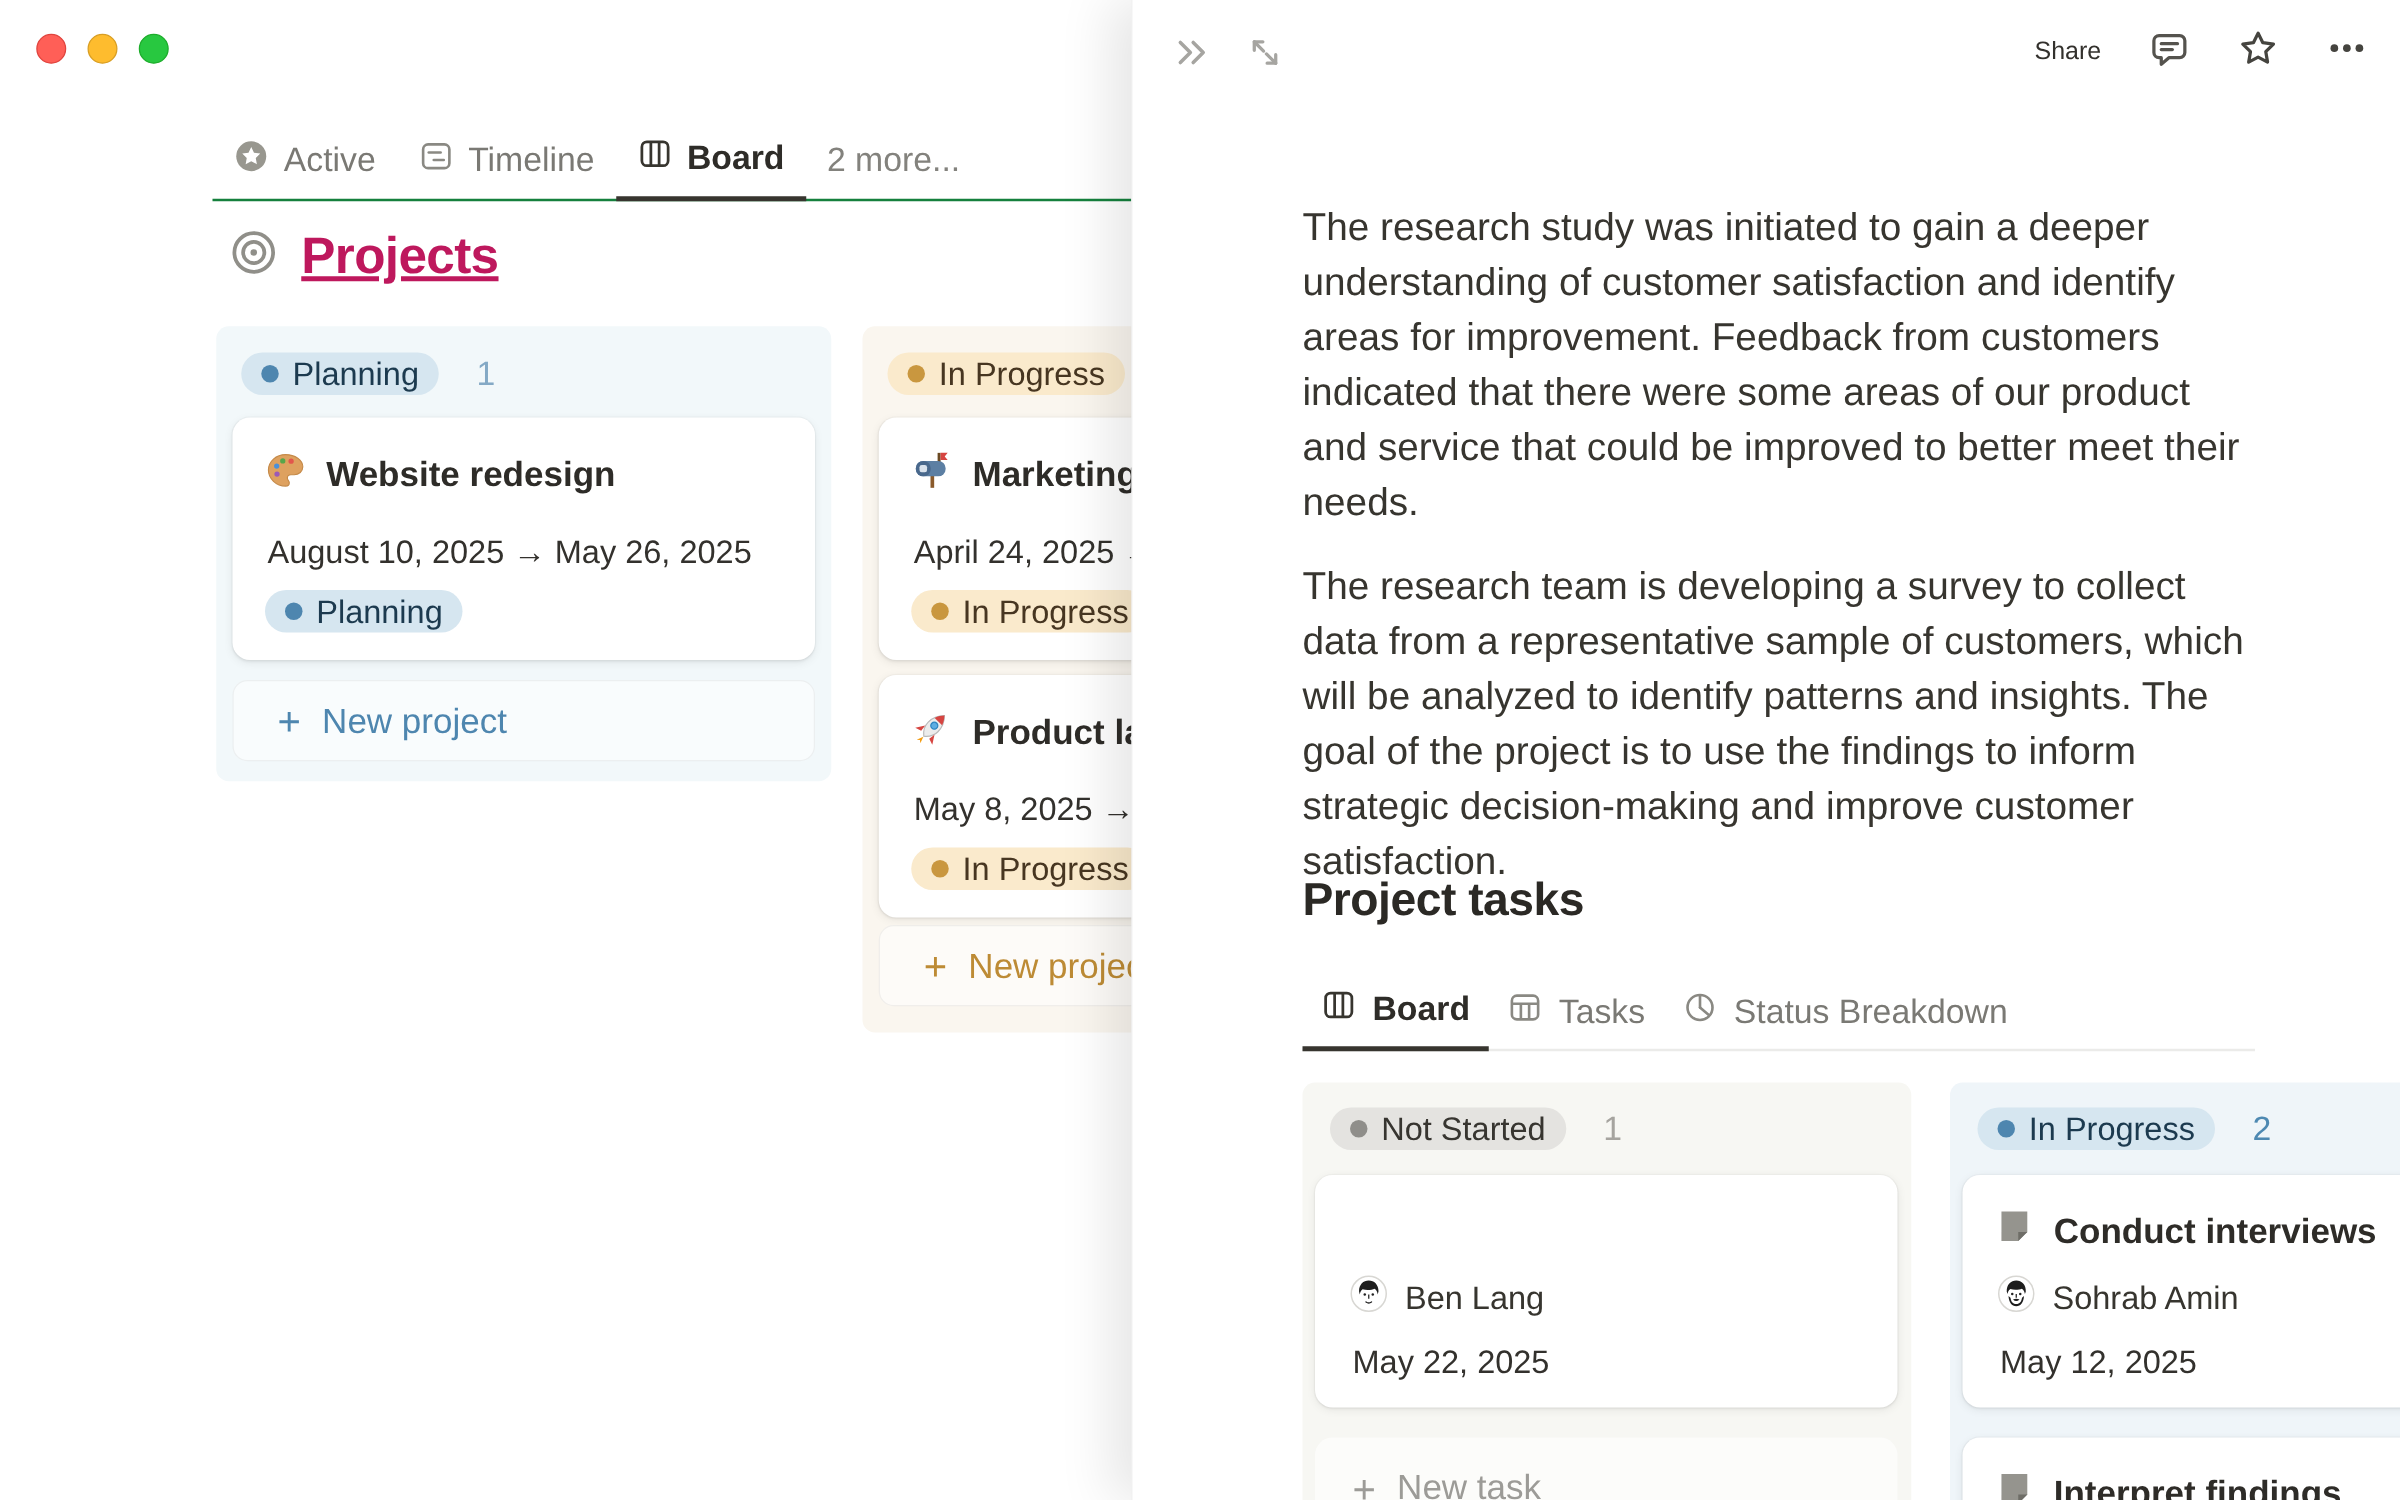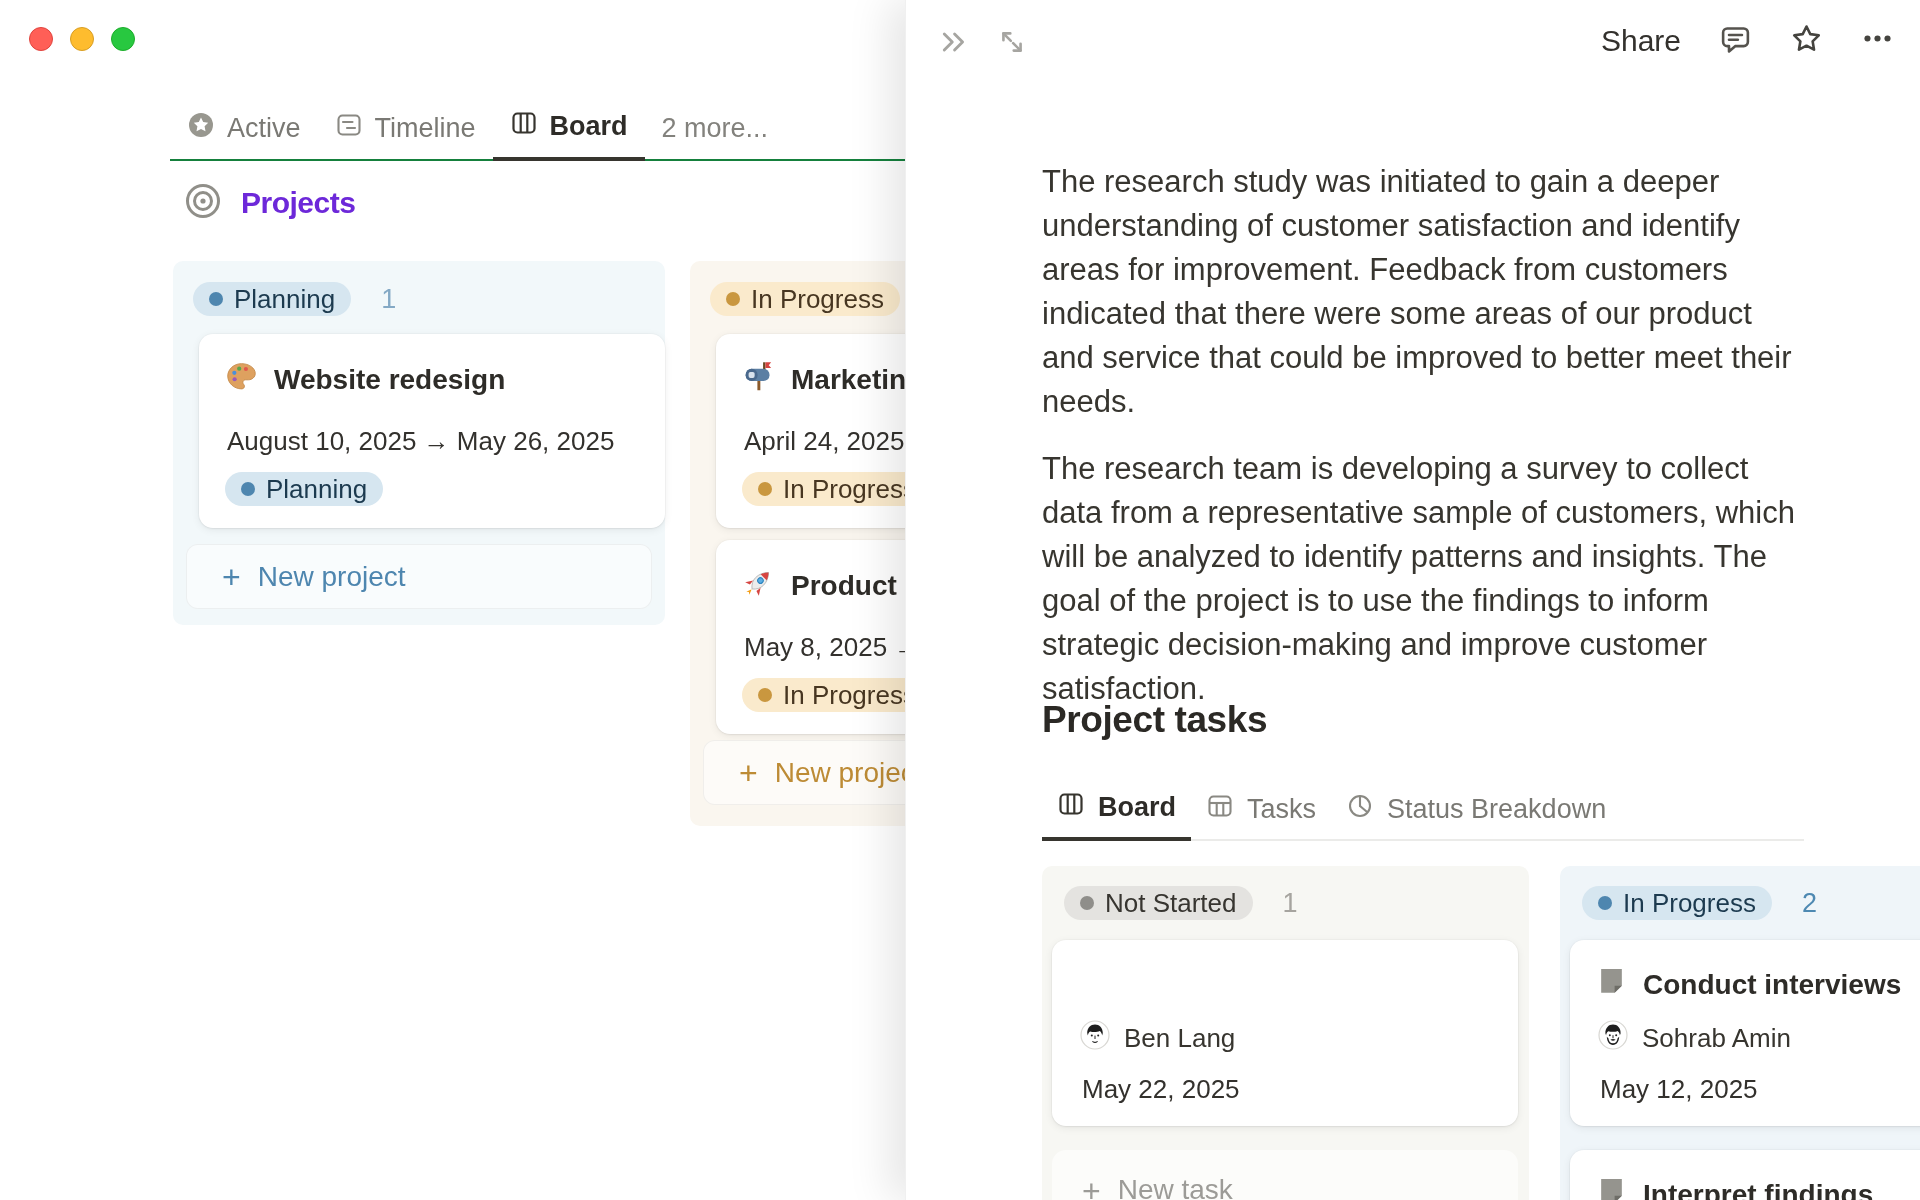--- a/index.html
+++ b/index.html
@@ -19,41 +19,41 @@
     display:flex; align-items:stretch; border-bottom:2px solid #15803d; }
   .vtab { display:flex; align-items:center; gap:12px; padding:0 17px;
     font-size:27px; color:#7A7974; margin-bottom:-2px; white-space:nowrap; cursor:pointer; }
   .vtab svg { width:28px; height:28px; flex:none; }
   .vtab.current { color:#2E2C28; font-weight:700; border-bottom:4px solid #37352F; }
   .vtab.more { color:#83827D; }
 
   
   .page-title { position:absolute; left:183px; top:181px; display:flex; align-items:center; gap:18px; }
   .page-title svg { width:40px; height:40px; }
-  .page-title .t { font-size:30px; font-weight:700; color:#6d28d9; letter-spacing:-0.5px; }
+  .page-title .t { font-size:41px; font-weight:700; color:#be185d; letter-spacing:-0.5px;text-decoration:underline; }
 
   
   .pill { display:inline-flex; align-items:center; gap:11px; height:34px;
     padding:0 16px; border-radius:17px; font-size:26px; font-weight:500; white-space:nowrap; }
   .pill .dot { width:14px; height:14px; border-radius:50%; flex:none; }
   .pill.blue { background:#D6E6F0; color:#1C3A4F; } .pill.blue .dot { background:#4E86AF; }
   .pill.amber { background:#FAEACC; color:#473621; } .pill.amber .dot { background:#C9973F; }
   .pill.gray { background:#E4E3E0; color:#373530; } .pill.gray .dot { background:#8F8E8A; }
 
   
   .bcol { position:absolute; top:261px; width:492px; border-radius:10px; }
   #colPlanning { left:173px; height:364px; background:#F2F8FA; }
   #colProgressL { left:690px; height:565px; background:#FAF6EF; }
   .colhead { position:absolute; left:20px; top:21px; display:flex; align-items:center; gap:30px; }
   .colcount { font-size:27px; font-weight:500; }
   #colPlanning .colcount { color:#84A9C5; }
 
   .pcard { position:absolute; left:13px; width:466px; height:194px; background:#fff;
     border-radius:14px; cursor:pointer;
-    box-shadow:0 1px 2px rgba(15,15,15,.05), 0 2px 8px rgba(15,15,15,.07), 0 0 0 1px rgba(15,15,15,.02);margin-left:13px; }
+    box-shadow:0 1px 2px rgba(15,15,15,.05), 0 2px 8px rgba(15,15,15,.07), 0 0 0 1px rgba(15,15,15,.02); }
   .trow { position:absolute; left:26px; top:26px; display:flex; align-items:center; gap:16px;
     font-size:28px; font-weight:600; color:#2E2C28; white-space:nowrap; }
   .trow svg { width:33px; height:33px; flex:none; }
   .dates { position:absolute; left:28px; top:92px; font-size:26px; color:#33312D; white-space:nowrap; }
   .tagrow { position:absolute; left:26px; top:138px; }
 
   .newbtn { position:absolute; left:13px; width:466px; height:65px; border-radius:12px;
     background:rgba(255,255,255,.55); border:1px solid rgba(0,0,0,.05);
     display:flex; align-items:center; gap:17px; padding-left:35px;
     font-size:28px; cursor:pointer; white-space:nowrap; }
@@ -63,21 +63,21 @@
 
   
   #panel { position:absolute; left:905px; top:0; width:1015px; height:1200px; background:#fff;
     border-left:1px solid rgba(0,0,0,.06);
     box-shadow:-16px 0 40px rgba(0,0,0,.10); overflow:hidden; }
   .pnav { position:absolute; left:32px; top:26px; display:flex; gap:26px; }
   .pnav .ibtn svg { width:32px; height:32px; }
   .pactions { position:absolute; right:26px; top:22px; display:flex; align-items:center; gap:38px; }
   .pactions .ibtn svg { width:33px; height:33px; }
   .ibtn { cursor:pointer; display:flex; align-items:center; }
-  .share { font-size:30px; color:#33312D; cursor:pointer; }
+  .share { font-size:20px; color:#33312D; cursor:pointer; }
 
   .about-h { position:absolute; left:136px; top:78px; font-size:41px; font-weight:700;
     color:#2B2925; letter-spacing:-0.5px; }
   .para { position:absolute; left:136px; width:762px; font-size:31px; line-height:44px; color:#37352F; }
   #para1 { top:160px; }
   #para2 { top:447px; }
   .tasks-h { position:absolute; left:136px; top:699px; font-size:37px; font-weight:700;
     color:#2B2925; letter-spacing:-0.4px; }
 
   .ttabs { position:absolute; left:136px; top:777px; width:762px; height:64px;

